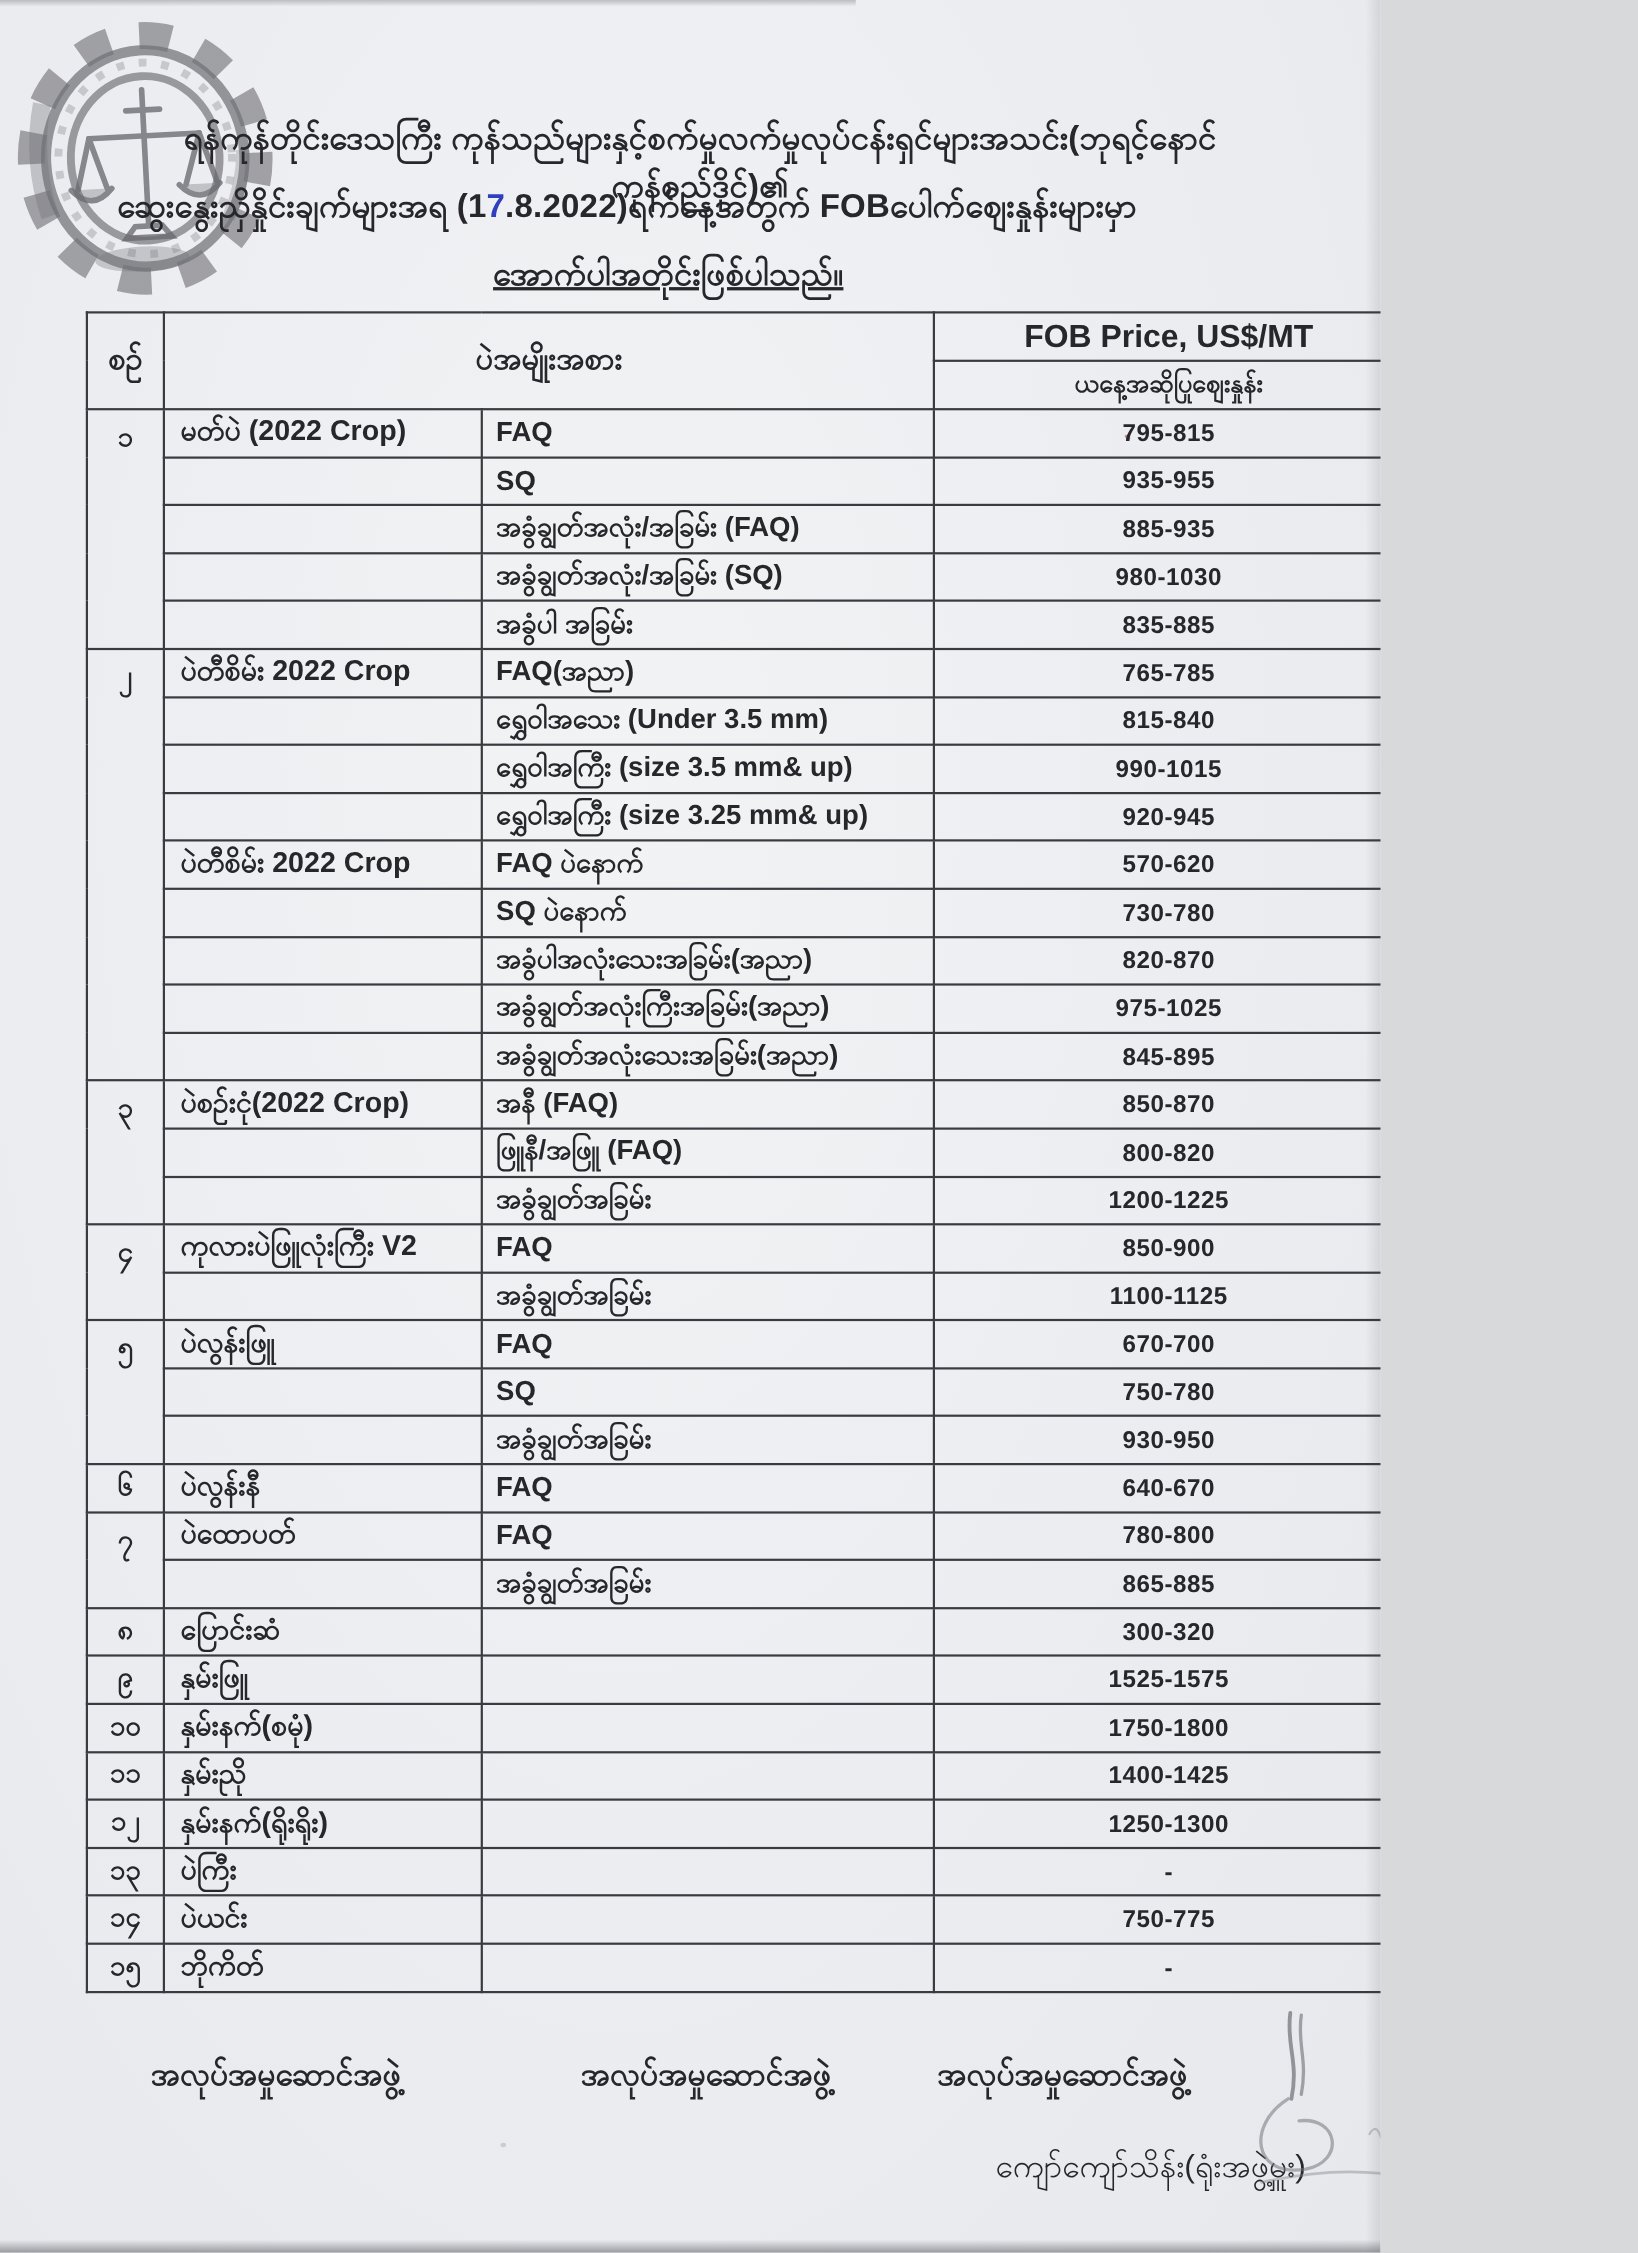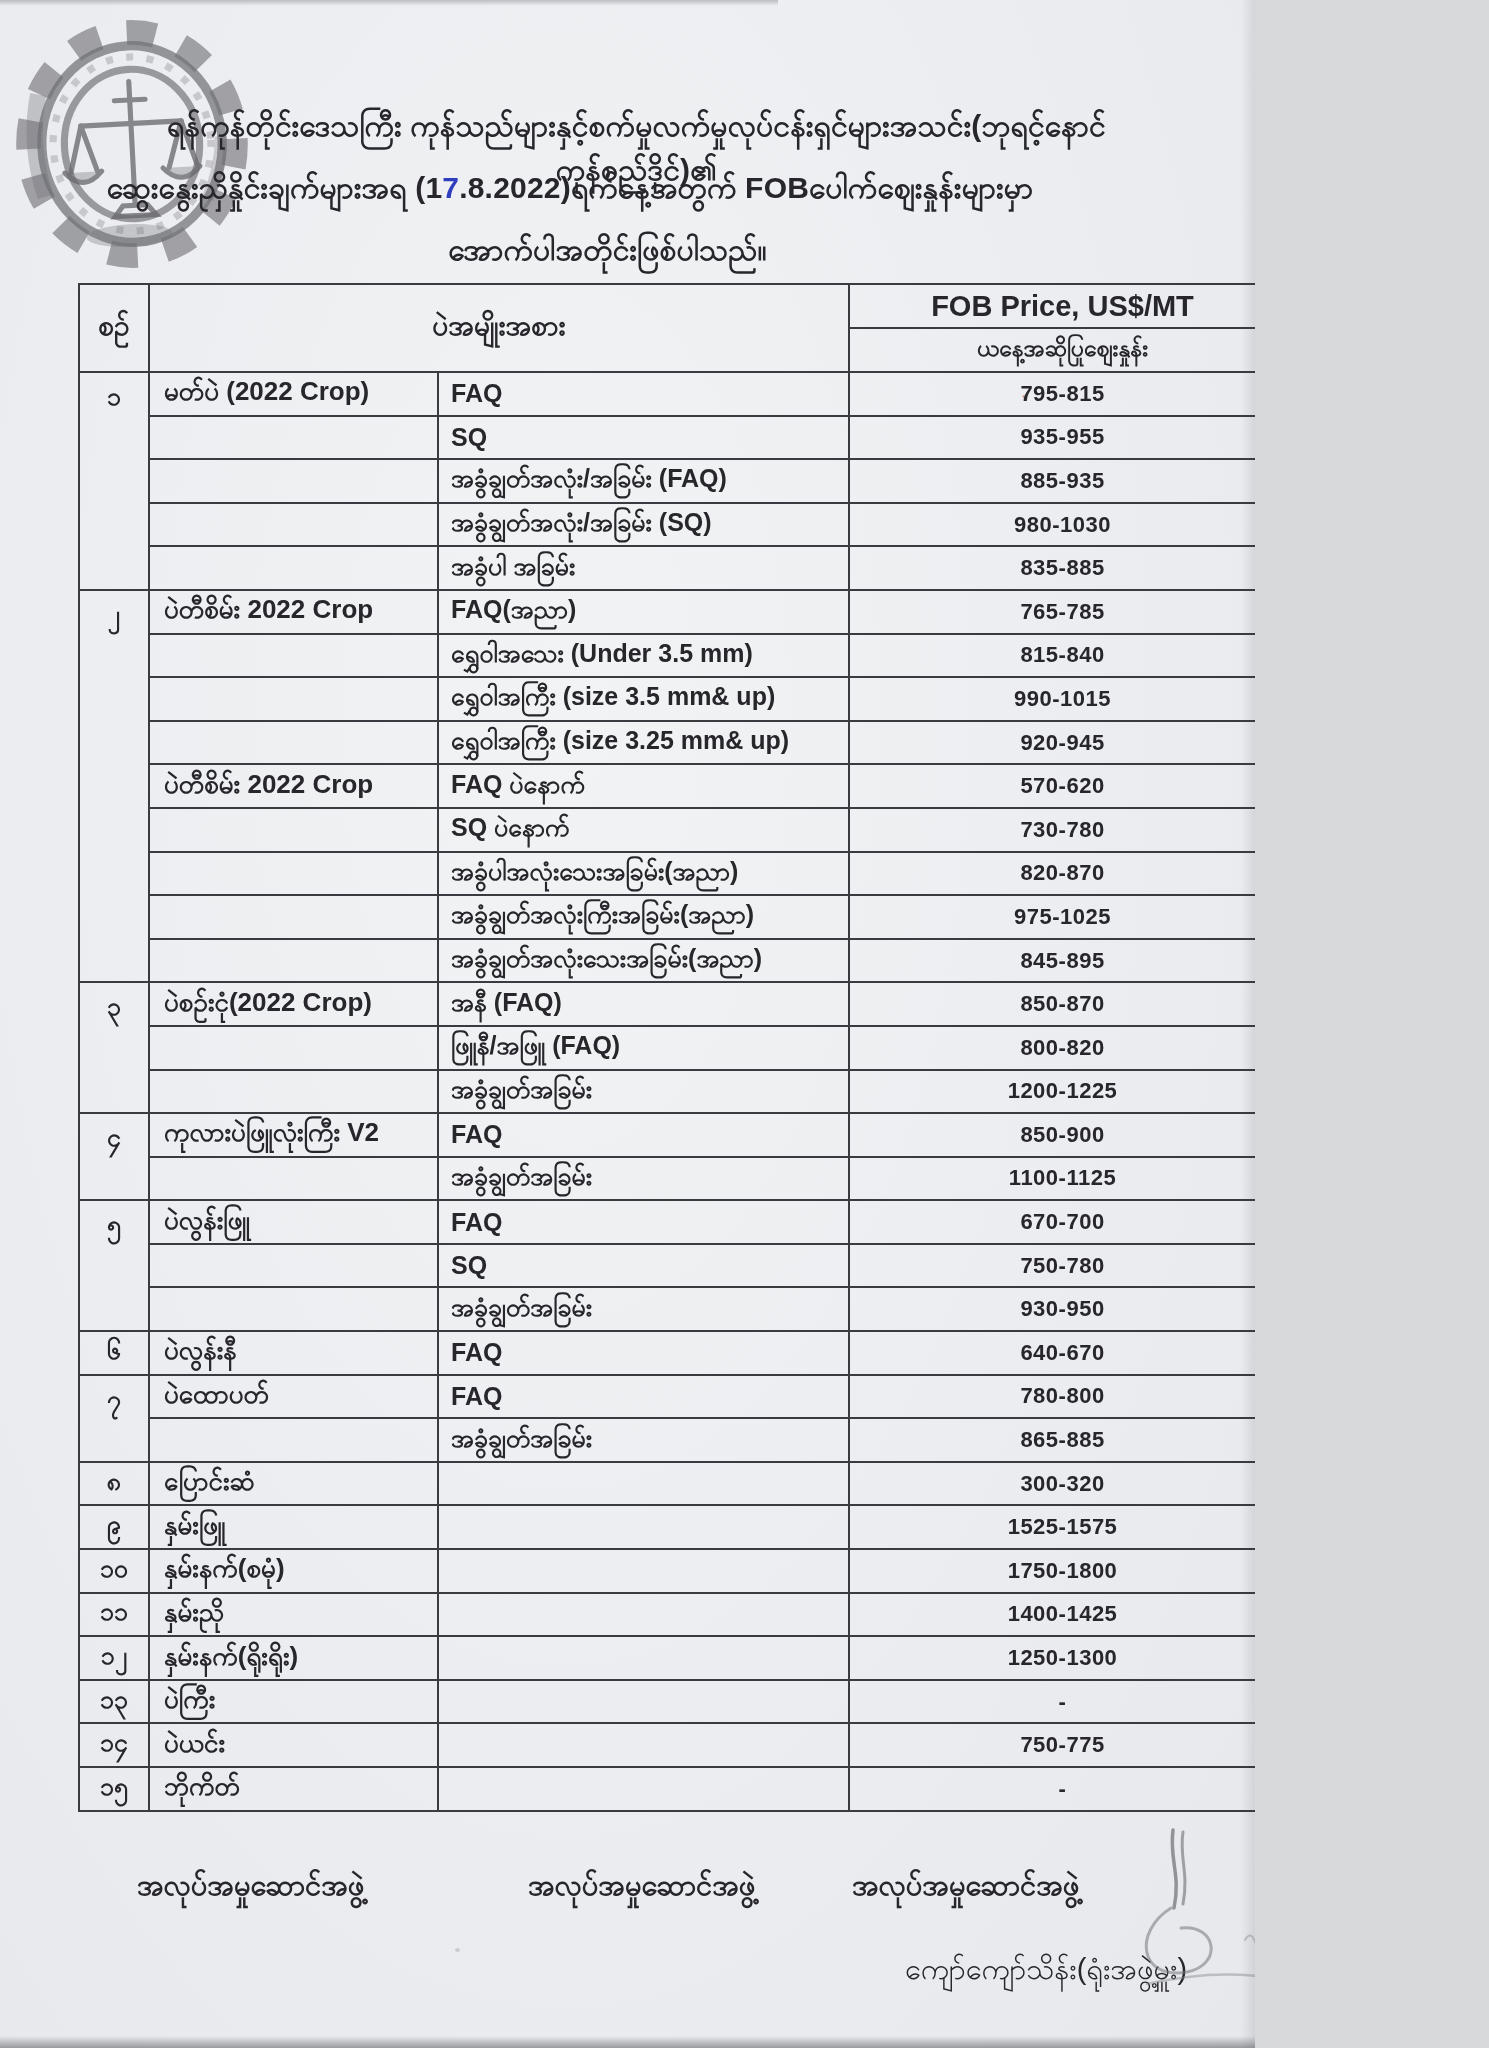--- a/index.html
+++ b/index.html
@@ -20,21 +20,21 @@
   .speck{position:absolute;border-radius:50%;}
 
   
   .stamp{position:absolute;left:10px;top:18px;opacity:.82;transform:rotate(-3deg);}
 
   
   .hdr{position:absolute;text-align:center;font-weight:600;line-height:1.45;
     color:#26262b;letter-spacing:.2px;z-index:3;}
   .hdr1{left:88px;right:70px;top:104px;font-size:30px;}
   .hdr2{left:0;right:115px;top:166px;font-size:30px;}
-  .hdr3{left:0;right:40px;top:228px;font-size:30px;}
+  .hdr3{left:0;right:40px;top:228px;font-size:30px;text-decoration:underline;}
   .blue-pen{color:#2f3fbf;font-weight:700;}
 
   
   table.price{position:absolute;left:78px;top:283px;width:1197px;
     border-collapse:collapse;table-layout:fixed;z-index:2;}
   table.price td,table.price th{border:2px solid #3a3a41;box-sizing:border-box;
     font-weight:600;color:#26262b;overflow:visible;}
   thead tr.h1{height:44px;}
   thead tr.h2{height:44px;}
   tbody tr{height:43.6px;}

